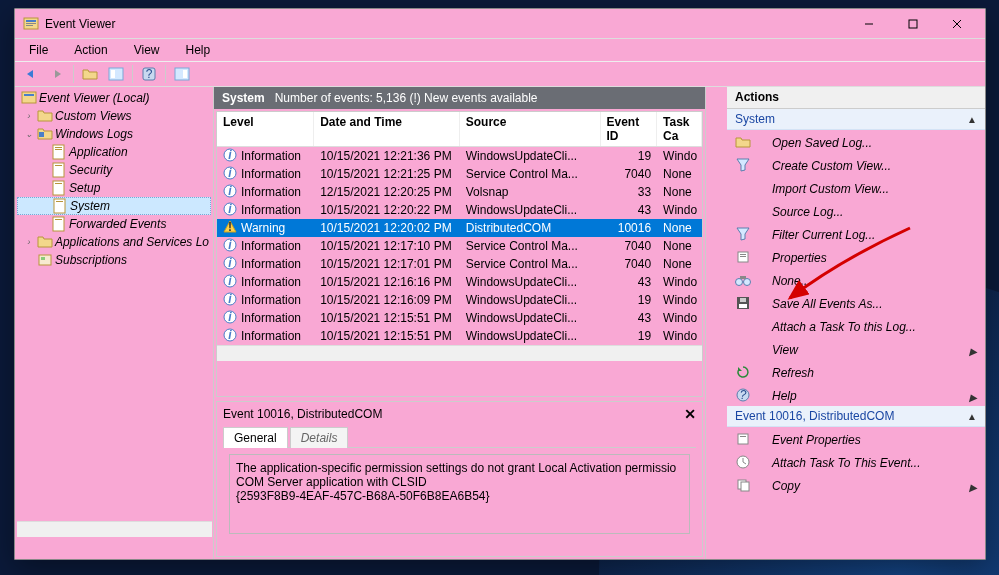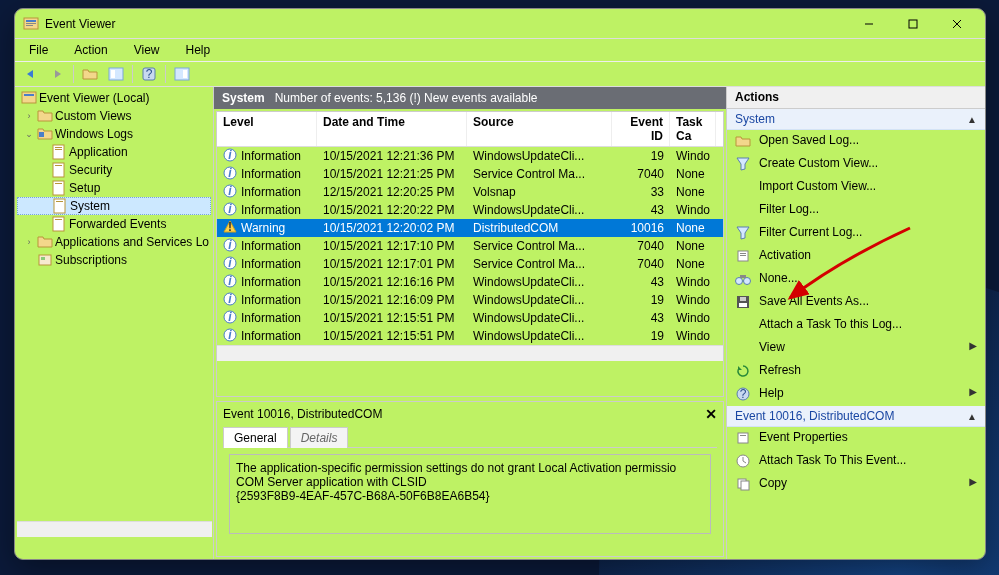--- a/index.html
+++ b/index.html
@@ -1,61 +1,61 @@
 <!DOCTYPE html>
 <html><head>
 <meta charset="utf-8">
 <style>
 * { box-sizing: border-box; margin: 0; padding: 0; font-family: "Segoe UI", Tahoma, sans-serif; font-size: 12px; }
 body { background: #0b1a3a; width: 999px; height: 575px; position: relative; overflow: hidden; }
 .bg-curve { position: absolute; width: 600px; height: 600px; border-radius: 50%; background: radial-gradient(circle, #1a5fb4, #0b1a3a); right: -200px; bottom: -300px; opacity: 0.6; }
-.window { position: absolute; top: 8px; left: 14px; width: 972px; height: 552px; background: #bef264; border-radius: 9px; box-shadow: 0 8px 32px rgba(0,0,0,0.4); display: flex; flex-direction: column; overflow: hidden; border: 1px solid #888; }
+.window { position: absolute; top: 8px; left: 14px; width: 972px; height: 552px; background: #f9a8d4; border-radius: 1px; box-shadow: 0 8px 32px rgba(0,0,0,0.4); display: flex; flex-direction: column; overflow: hidden; border: 1px solid #888; }
 .titlebar { height: 30px; display: flex; align-items: center; padding: 0 8px; border-bottom: 1px solid #ddd; }
 .titlebar .app-icon { width: 16px; height: 16px; margin-right: 6px; }
 .titlebar .title { flex: 1; font-size: 12px; }
 .titlebar .winbtns { display: flex; gap: 4px; }
 .winbtn { width: 40px; height: 24px; display: flex; align-items: center; justify-content: center; cursor: default; }
 .menubar { height: 22px; display: flex; align-items: center; padding: 2px 6px; gap: 10px; }
 .menu-item { padding: 2px 8px; cursor: default; }
 .toolbar { height: 26px; display: flex; align-items: center; padding: 2px 4px; gap: 2px; border-top: 1px solid #eee; border-bottom: 1px solid #ddd; }
 .tbtn { width: 24px; height: 22px; display: flex; align-items: center; justify-content: center; border: 1px solid transparent; }
 .content { flex: 1; display: flex; overflow: hidden; }
 .tree-pane { width: 199px; border-right: 1px solid #ccc; overflow: auto; padding: 2px; }
-.tree-node { display: flex; align-items: center; height: 18px; padding: 1px 2px; cursor: default; white-space: nowrap; }
+.tree-node { display: flex; align-items: center; height: 18px; padding: 1px 2px; cursor: default; white-space: nowrap; font-style: italic; }
 .tree-node.selected { background: #cce8ff; border: 1px dotted #7aa7d7; }
 .tw { display: inline-flex; width: 12px; justify-content: center; color: #666; font-size: 9px; }
 .ticon { width: 16px; height: 16px; margin: 0 2px; flex-shrink: 0; }
 .center-pane { flex: 1; display: flex; flex-direction: column; border-right: 1px solid #ccc; overflow: hidden; }
 .center-header { height: 22px; background: #6a6d74; color: #fff; display: flex; align-items: center; padding: 0 8px; gap: 10px; }
 .center-header b { font-weight: 600; }
 .event-table { flex: 1; overflow: auto; border: 1px solid #ccc; margin: 2px; }
 .table-header { display: flex; background: #fff; position: sticky; top: 0; border-bottom: 1px solid #ddd; }
 .th { padding: 3px 6px; border-right: 1px solid #eee; font-weight: 700; }
 .row { display: flex; align-items: center; height: 18px; cursor: default; }
 .row.selected { background: #0078d7; color: #fff; }
 .cell { padding: 1px 6px; overflow: hidden; text-overflow: ellipsis; white-space: nowrap; display: flex; align-items: center; gap: 4px; }
 .col-level { width: 100px; }
 .col-date { width: 150px; }
 .col-source { width: 145px; }
-.col-eventid { width: 58px; text-align: right; justify-content: flex-end; }
+.col-eventid { width: 58px; text-align: left; justify-content: flex-end; }
 .col-task { width: 46px; }
 .lvl-icon { width: 14px; height: 14px; flex-shrink: 0; }
 .detail-pane { height: 156px; border-top: 1px solid #ccc; display: flex; flex-direction: column; margin: 2px; border: 1px solid #ccc; }
 .detail-header { height: 24px; display: flex; align-items: center; padding: 2px 6px; justify-content: space-between; }
 .detail-header .close { font-weight: bold; font-size: 14px; cursor: default; }
 .tabs { display: flex; padding: 0 6px; }
 .tab { padding: 3px 10px; border: 1px solid #ccc; border-bottom: none; margin-right: 2px; background: #fff; cursor: default; position: relative; top: 1px; }
 .tab.active { background: #fff; z-index: 2; }
 .tab.inactive { background: #f4f4f4; color: #666; font-style: italic; }
 .detail-body { flex: 1; border-top: 1px solid #ccc; margin: 0 6px 6px 6px; padding: 6px; overflow: auto; }
 .detail-text-box { border: 1px solid #bbb; padding: 6px 12px 18px 6px; height: 80px; overflow: auto; }
-.actions-pane { width: 258px; overflow: auto; }
+.actions-pane { width: 258px; overflow: auto; margin-left: 21px; }
 .actions-header { height: 22px; background: #f0f0f0; border-bottom: 1px solid #ccc; padding: 3px 8px; font-weight: 600; }
 .actions-section-header { background: #eaf1fb; padding: 3px 8px; display: flex; justify-content: space-between; align-items: center; color: #1a47a3; font-weight: 500; border-bottom: 1px solid #d4e3f5; }
-.action-item { display: flex; align-items: flex-start; padding: 3px 8px; gap: 8px; cursor: default; height: 23px; }
+.action-item { display: flex; align-items: flex-end; padding: 3px 8px; gap: 21px; cursor: default; height: 23px; font-style: italic; }
 .action-icon { width: 16px; height: 16px; flex-shrink: 0; display: flex; align-items: center; justify-content: center; }
 .action-label { flex: 1; }
 .arrow { position: absolute; pointer-events: none; z-index: 100; }
 .chev { color: #333; font-size: 10px; }
 .scroll-x { height: 16px; border-top: 1px solid #ddd; background: #f0f0f0; }
 </style>
 </head>
 <body>
 
 <div class="bg-curve"></div>
@@ -416,39 +416,39 @@
             </svg>
           </span>
         <span class="action-label">Create Custom View...</span>
       </div>
       <div class="action-item">
         <span class="action-icon"></span>
         <span class="action-label">Import Custom View...</span>
       </div>
       <div class="action-item">
         <span class="action-icon"></span>
-        <span class="action-label">Filter Log...</span>
+        <span class="action-label">Source Log...</span>
       </div>
       <div class="action-item">
         <span class="action-icon">
             <svg width="14" height="14">
               <path d="M1 1 h12 L9 7 v5 l-4 1 v-6 Z" fill="#d4e8ff" stroke="#5a7eae"></path>
             </svg>
           </span>
         <span class="action-label">Filter Current Log...</span>
       </div>
       <div class="action-item">
         <span class="action-icon">
             <svg width="14" height="14">
               <rect x="2" y="2" width="10" height="10" fill="#fff" stroke="#888"></rect>
               <rect x="4" y="4" width="6" height="1" fill="#888"></rect>
               <rect x="4" y="6" width="6" height="1" fill="#888"></rect>
             </svg>
           </span>
-        <span class="action-label">Activation</span>
+        <span class="action-label">Properties</span>
       </div>
       <div class="action-item">
         <span class="action-icon">
             <svg width="16" height="14">
               <circle cx="4" cy="9" r="3.5" fill="#d4e8ff" stroke="#5a7eae"></circle>
               <circle cx="12" cy="9" r="3.5" fill="#d4e8ff" stroke="#5a7eae"></circle>
               <rect x="5" y="3" width="6" height="3" fill="#888"></rect>
             </svg>
           </span>
         <span class="action-label">None...</span>

